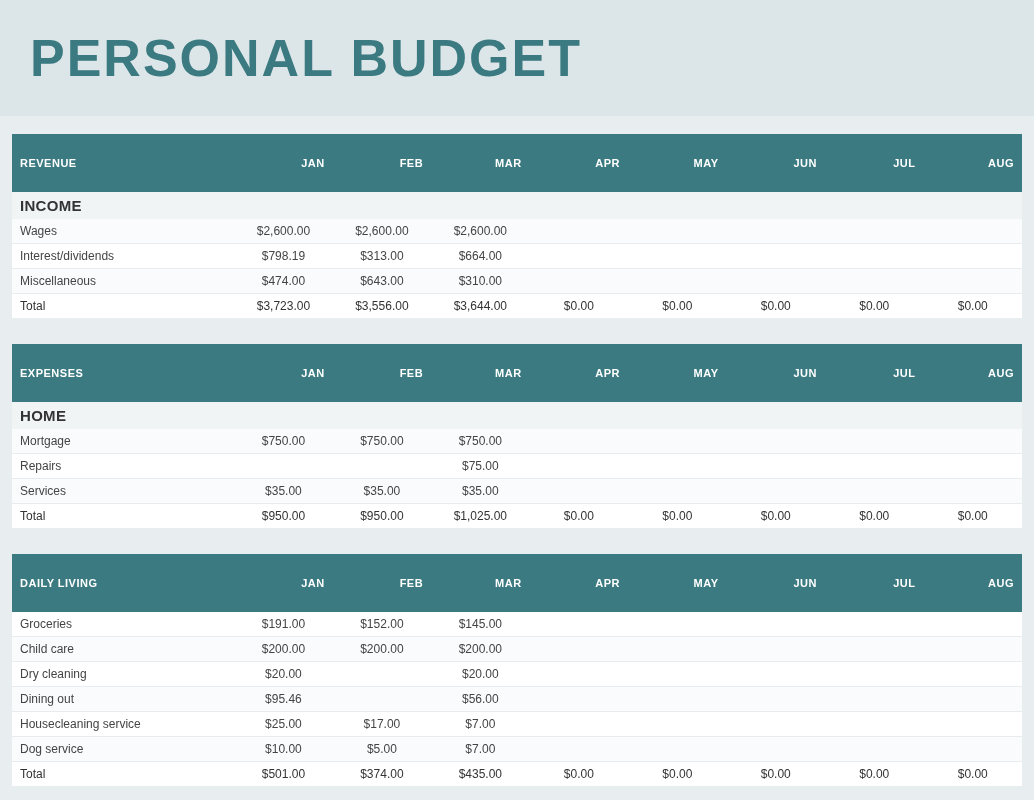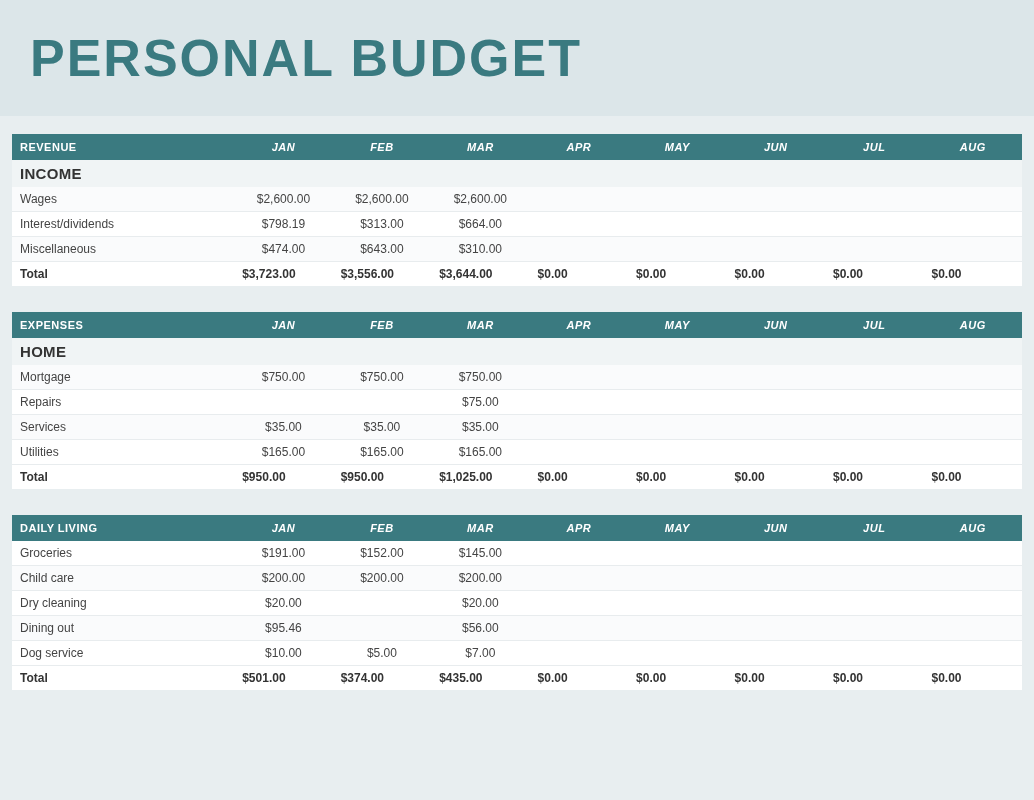--- a/index.html
+++ b/index.html
@@ -41,28 +41,27 @@
       border-collapse: collapse;
       background: #fff;
     }
 
     .header-row th {
       background-color: #3a7a80;
       color: #fff;
       font-weight: 700;
       font-size: 11px;
       text-transform: uppercase;
-      padding: 7px 8px;
+      padding: 23px 8px;
       text-align: left;
       letter-spacing: 0.5px;
     }
 
     .header-row th:not(:first-child) {
-      text-align: center;
-      font-style: italic;
+      text-align: right;
     }
 
     .subheader-row td {
       background-color: #f0f4f5;
       font-weight: 700;
       font-size: 15px;
       text-transform: uppercase;
       padding: 5px 8px;
       color: #333;
       letter-spacing: 0.3px;
@@ -74,28 +73,28 @@
       color: #444;
       font-size: 12px;
     }
 
     .data-row td:not(:first-child) {
       text-align: center;
     }
 
     .total-row td {
       padding: 5px 8px;
-      font-weight: 700;
+      font-weight: 400;
       font-size: 12px;
       border-top: 1px solid #bbb;
       color: #333;
     }
 
     .total-row td:not(:first-child) {
-      text-align: left;
+      text-align: center;
     }
 
     .data-row:nth-child(even) {
       background-color: #fafbfc;
     }
 
     .col-label { width: 22%; }
     .col-month { width: 9.75%; text-align: center; }
   </style>
 </head>
@@ -220,31 +219,20 @@
             <td>Services</td>
             <td>$35.00</td>
             <td>$35.00</td>
             <td>$35.00</td>
             <td></td>
             <td></td>
             <td></td>
             <td></td>
             <td></td>
           </tr>
-          <tr class="data-row">
-            <td>Utilities</td>
-            <td>$165.00</td>
-            <td>$165.00</td>
-            <td>$165.00</td>
-            <td></td>
-            <td></td>
-            <td></td>
-            <td></td>
-            <td></td>
-          </tr>
           <tr class="total-row">
             <td>Total</td>
             <td>$950.00</td>
             <td>$950.00</td>
             <td>$1,025.00</td>
             <td>$0.00</td>
             <td>$0.00</td>
             <td>$0.00</td>
             <td>$0.00</td>
             <td>$0.00</td>
@@ -307,20 +295,31 @@
             <td>$95.46</td>
             <td></td>
             <td>$56.00</td>
             <td></td>
             <td></td>
             <td></td>
             <td></td>
             <td></td>
           </tr>
           <tr class="data-row">
+            <td>Housecleaning service</td>
+            <td>$25.00</td>
+            <td>$17.00</td>
+            <td>$7.00</td>
+            <td></td>
+            <td></td>
+            <td></td>
+            <td></td>
+            <td></td>
+          </tr>
+          <tr class="data-row">
             <td>Dog service</td>
             <td>$10.00</td>
             <td>$5.00</td>
             <td>$7.00</td>
             <td></td>
             <td></td>
             <td></td>
             <td></td>
             <td></td>
           </tr>

